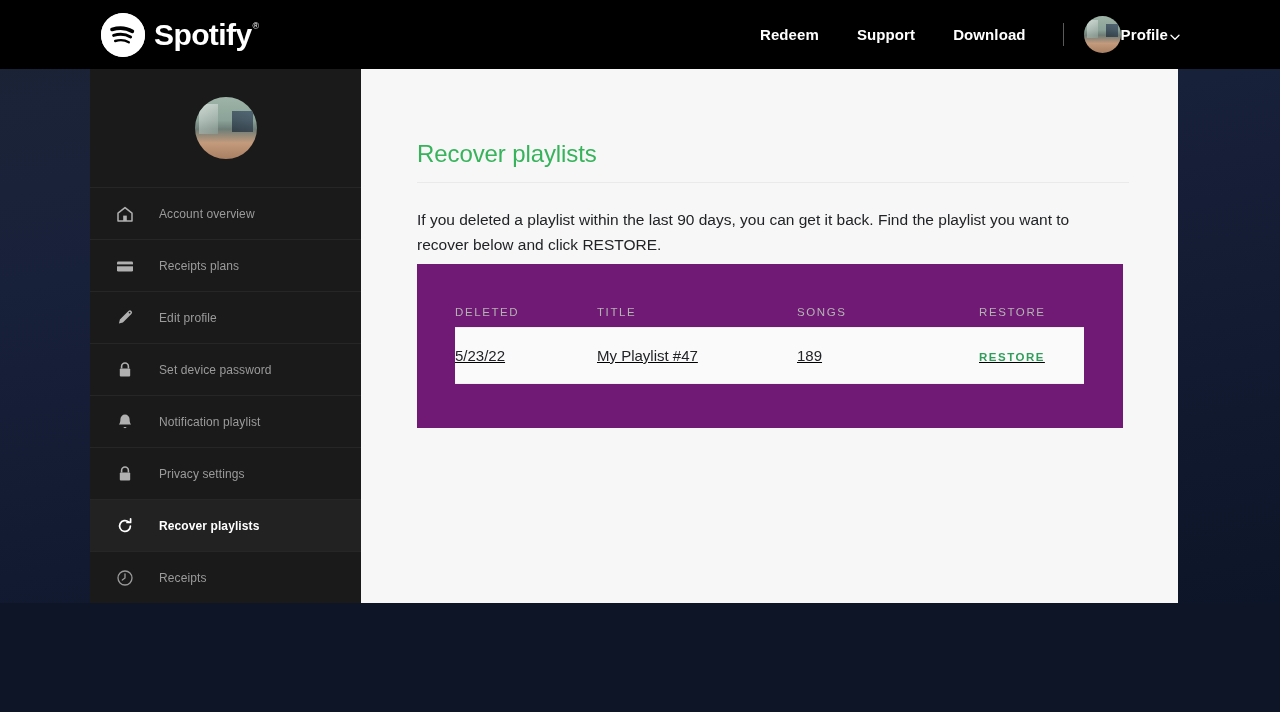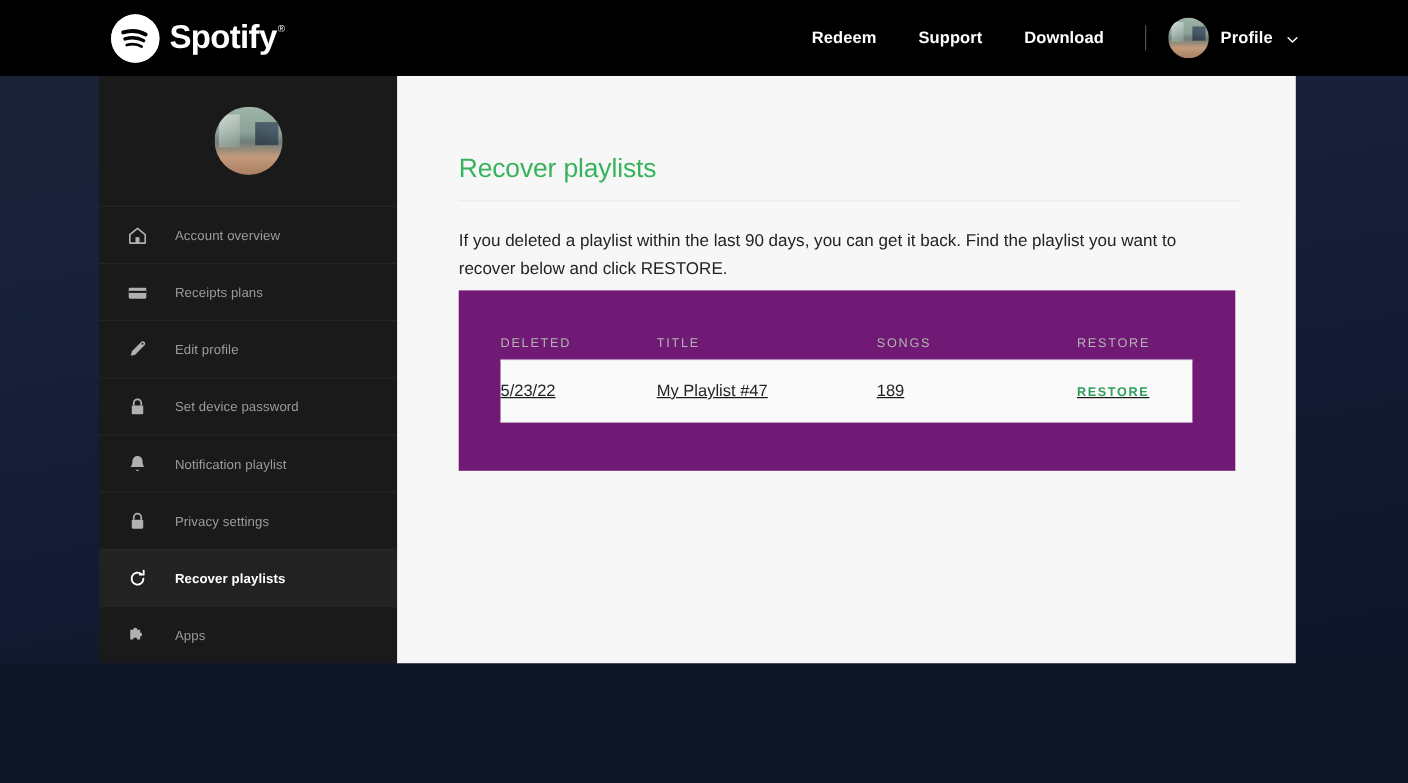--- a/index.html
+++ b/index.html
@@ -82,21 +82,20 @@
   }
   .nav-sep {
     width: 1px;
     height: 23px;
     background: #5a5a5a;
     margin: 0 18px;
   }
   .profile-chunk {
     display: flex;
     align-items: center;
-    gap: 11px;
     cursor: pointer;
     padding-left: 2px;
   }
   .avatar-sm {
     width: 37px; height: 37px;
     border-radius: 50%;
     overflow: hidden;
     position: relative;
     flex: 0 0 auto;
   }
@@ -394,20 +393,29 @@
     <div class="side-item active">
       <span class="ico">
         <svg width="20" height="20" viewBox="0 0 20 20">
           <path d="M15.4 10a5.4 5.4 0 1 1-1.8-4" fill="none" stroke="#ffffff" stroke-width="1.7" stroke-linecap="round"></path>
           <path d="M15.6 2.8v3.6h-3.6" fill="none" stroke="#ffffff" stroke-width="1.7" stroke-linecap="round" stroke-linejoin="round"></path>
         </svg>
       </span>
       <span class="lbl">Recover playlists</span>
     </div>
 
+    <div class="side-item">
+      <span class="ico">
+        <svg width="20" height="20" viewBox="0 0 20 20">
+          <circle cx="10" cy="10" r="7" fill="none" stroke="#9a9a9a" stroke-width="1.3"></circle>
+          <path d="M10 5.8V10l-2.7 2" fill="none" stroke="#9a9a9a" stroke-width="1.3" stroke-linecap="round"></path>
+        </svg>
+      </span>
+      <span class="lbl">Receipts</span>
+    </div>
 
     <div class="side-item">
       <span class="ico">
         <svg width="20" height="20" viewBox="0 0 20 20">
           <path d="M8 2.6a1.9 1.9 0 0 1 1.9 1.9h2.5v2.6a1.8 1.8 0 1 1 0 3.6v2.7H9.8a1.9 1.9 0 0 0-3.8 0H3.4V4.5H6A1.9 1.9 0 0 1 8 2.6z" fill="#b0b0b0"></path>
         </svg>
       </span>
       <span class="lbl">Apps</span>
     </div>
 

